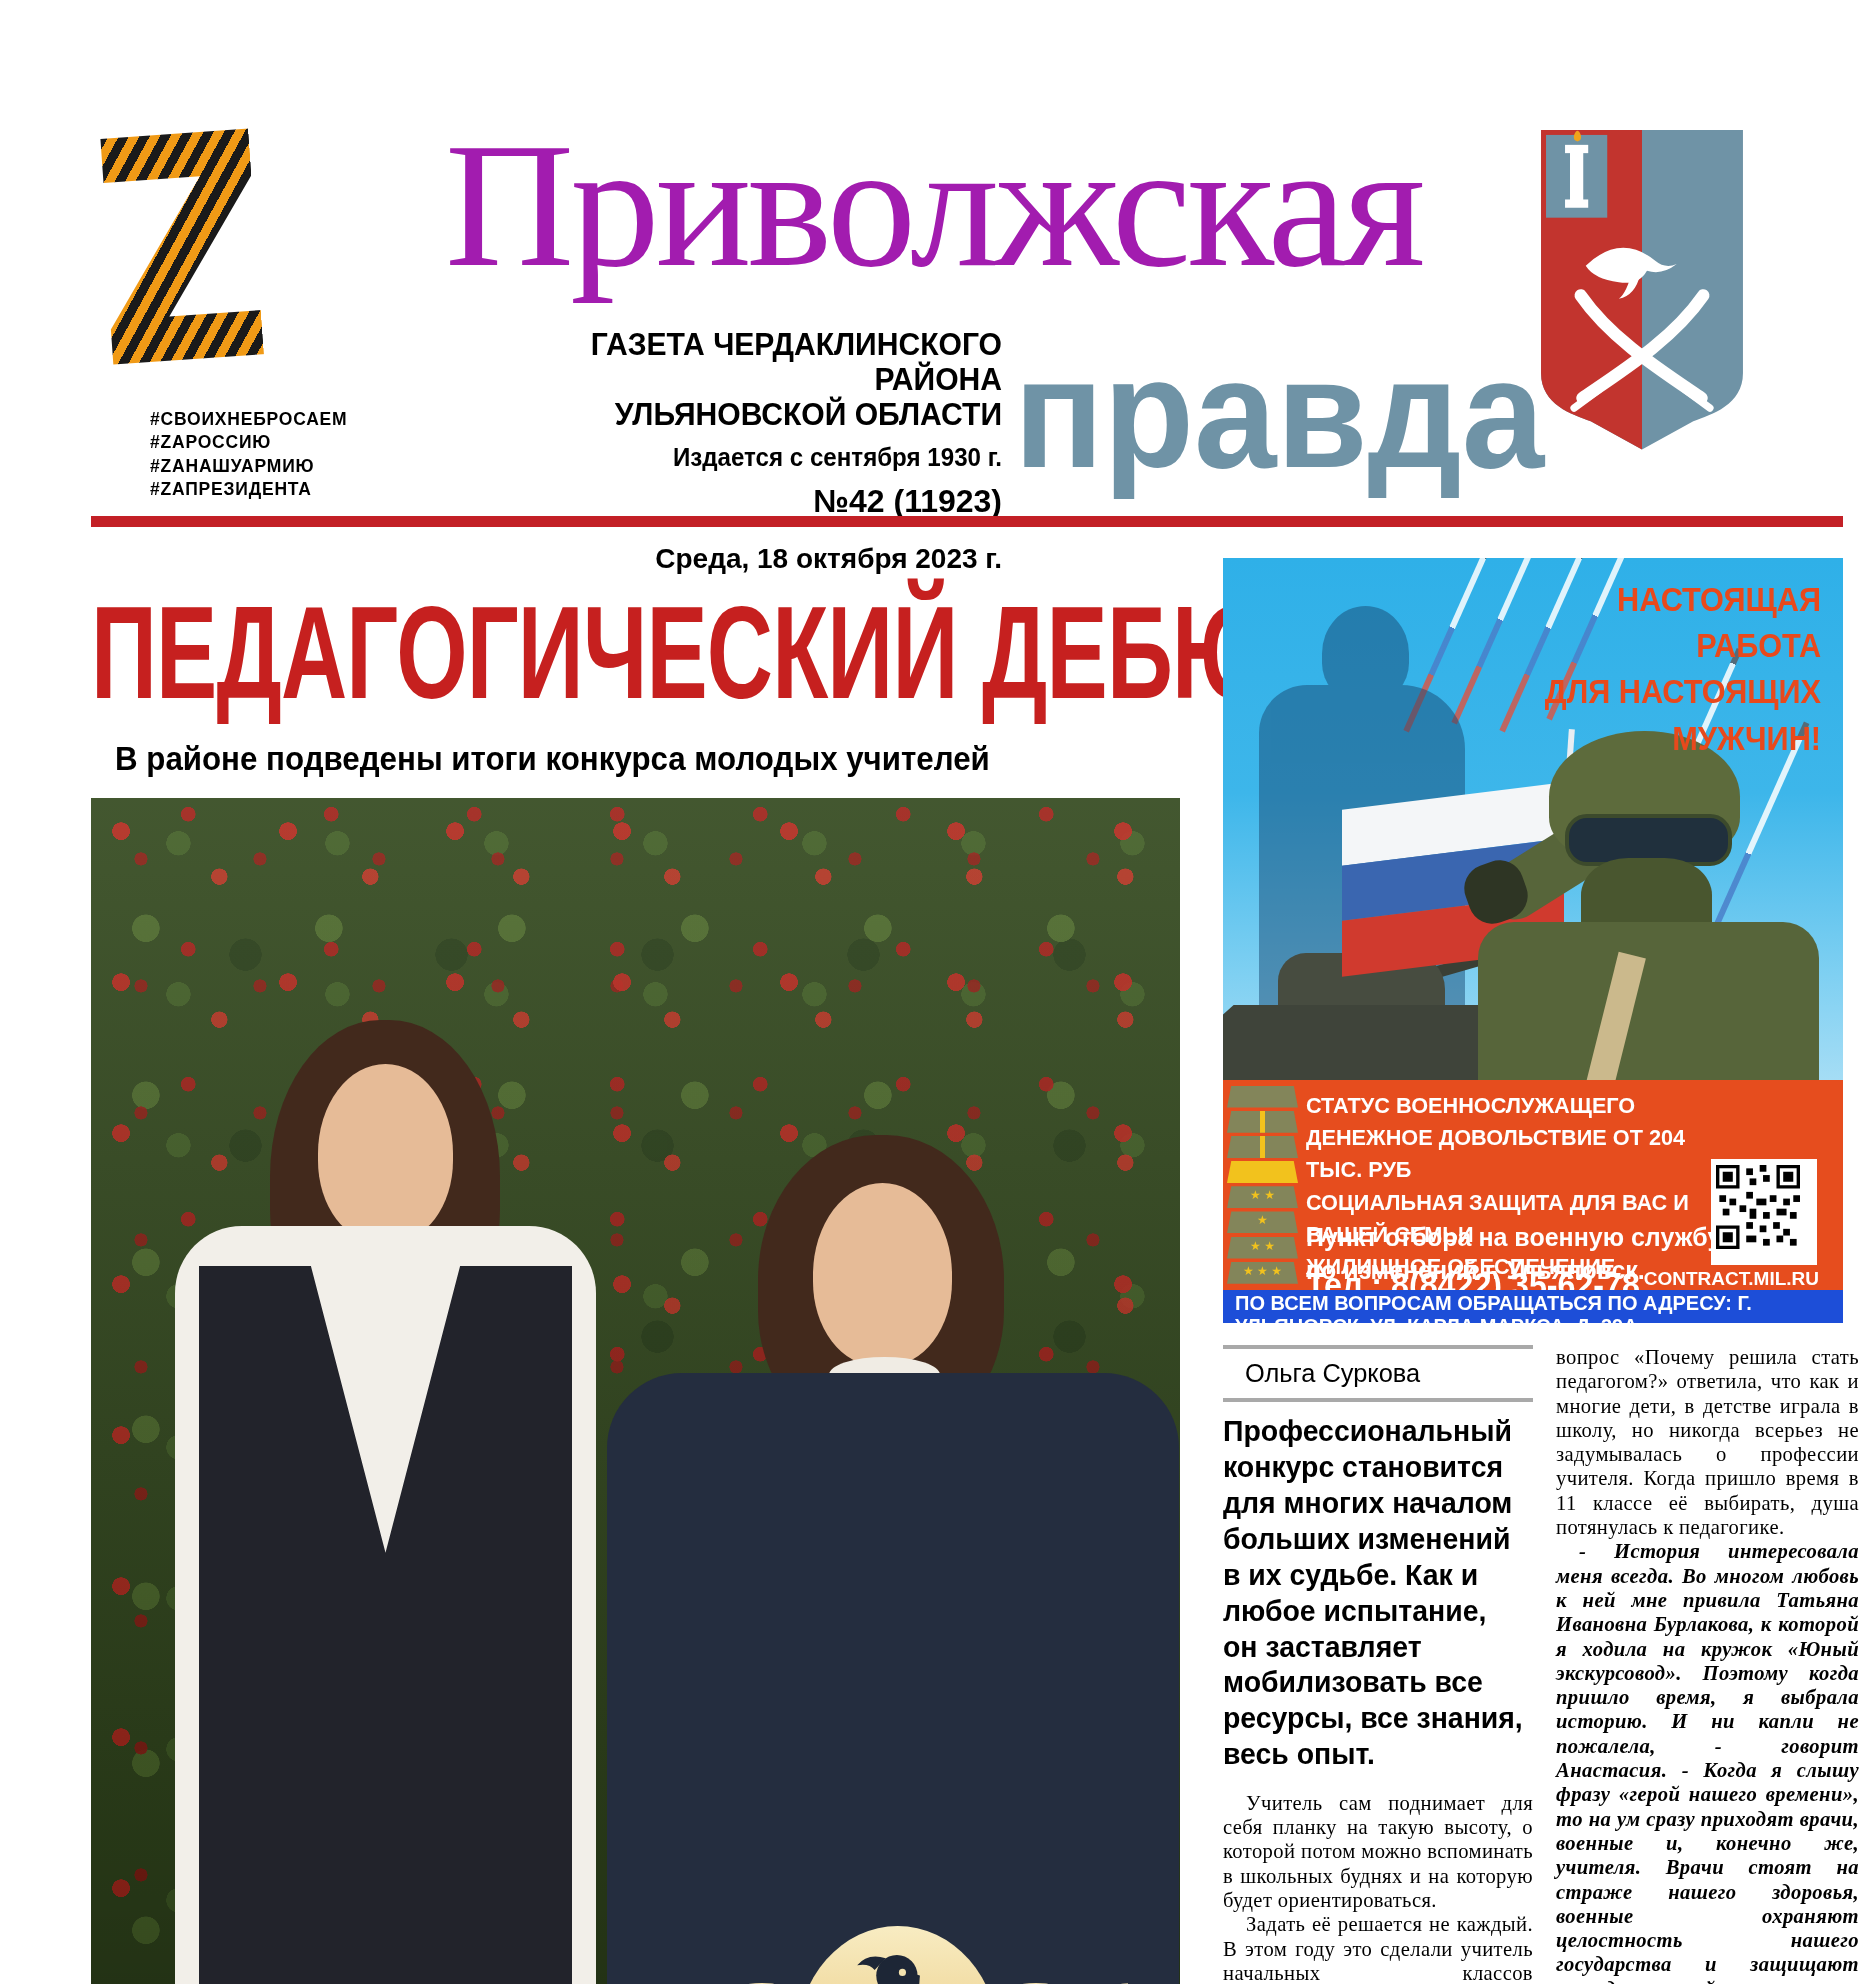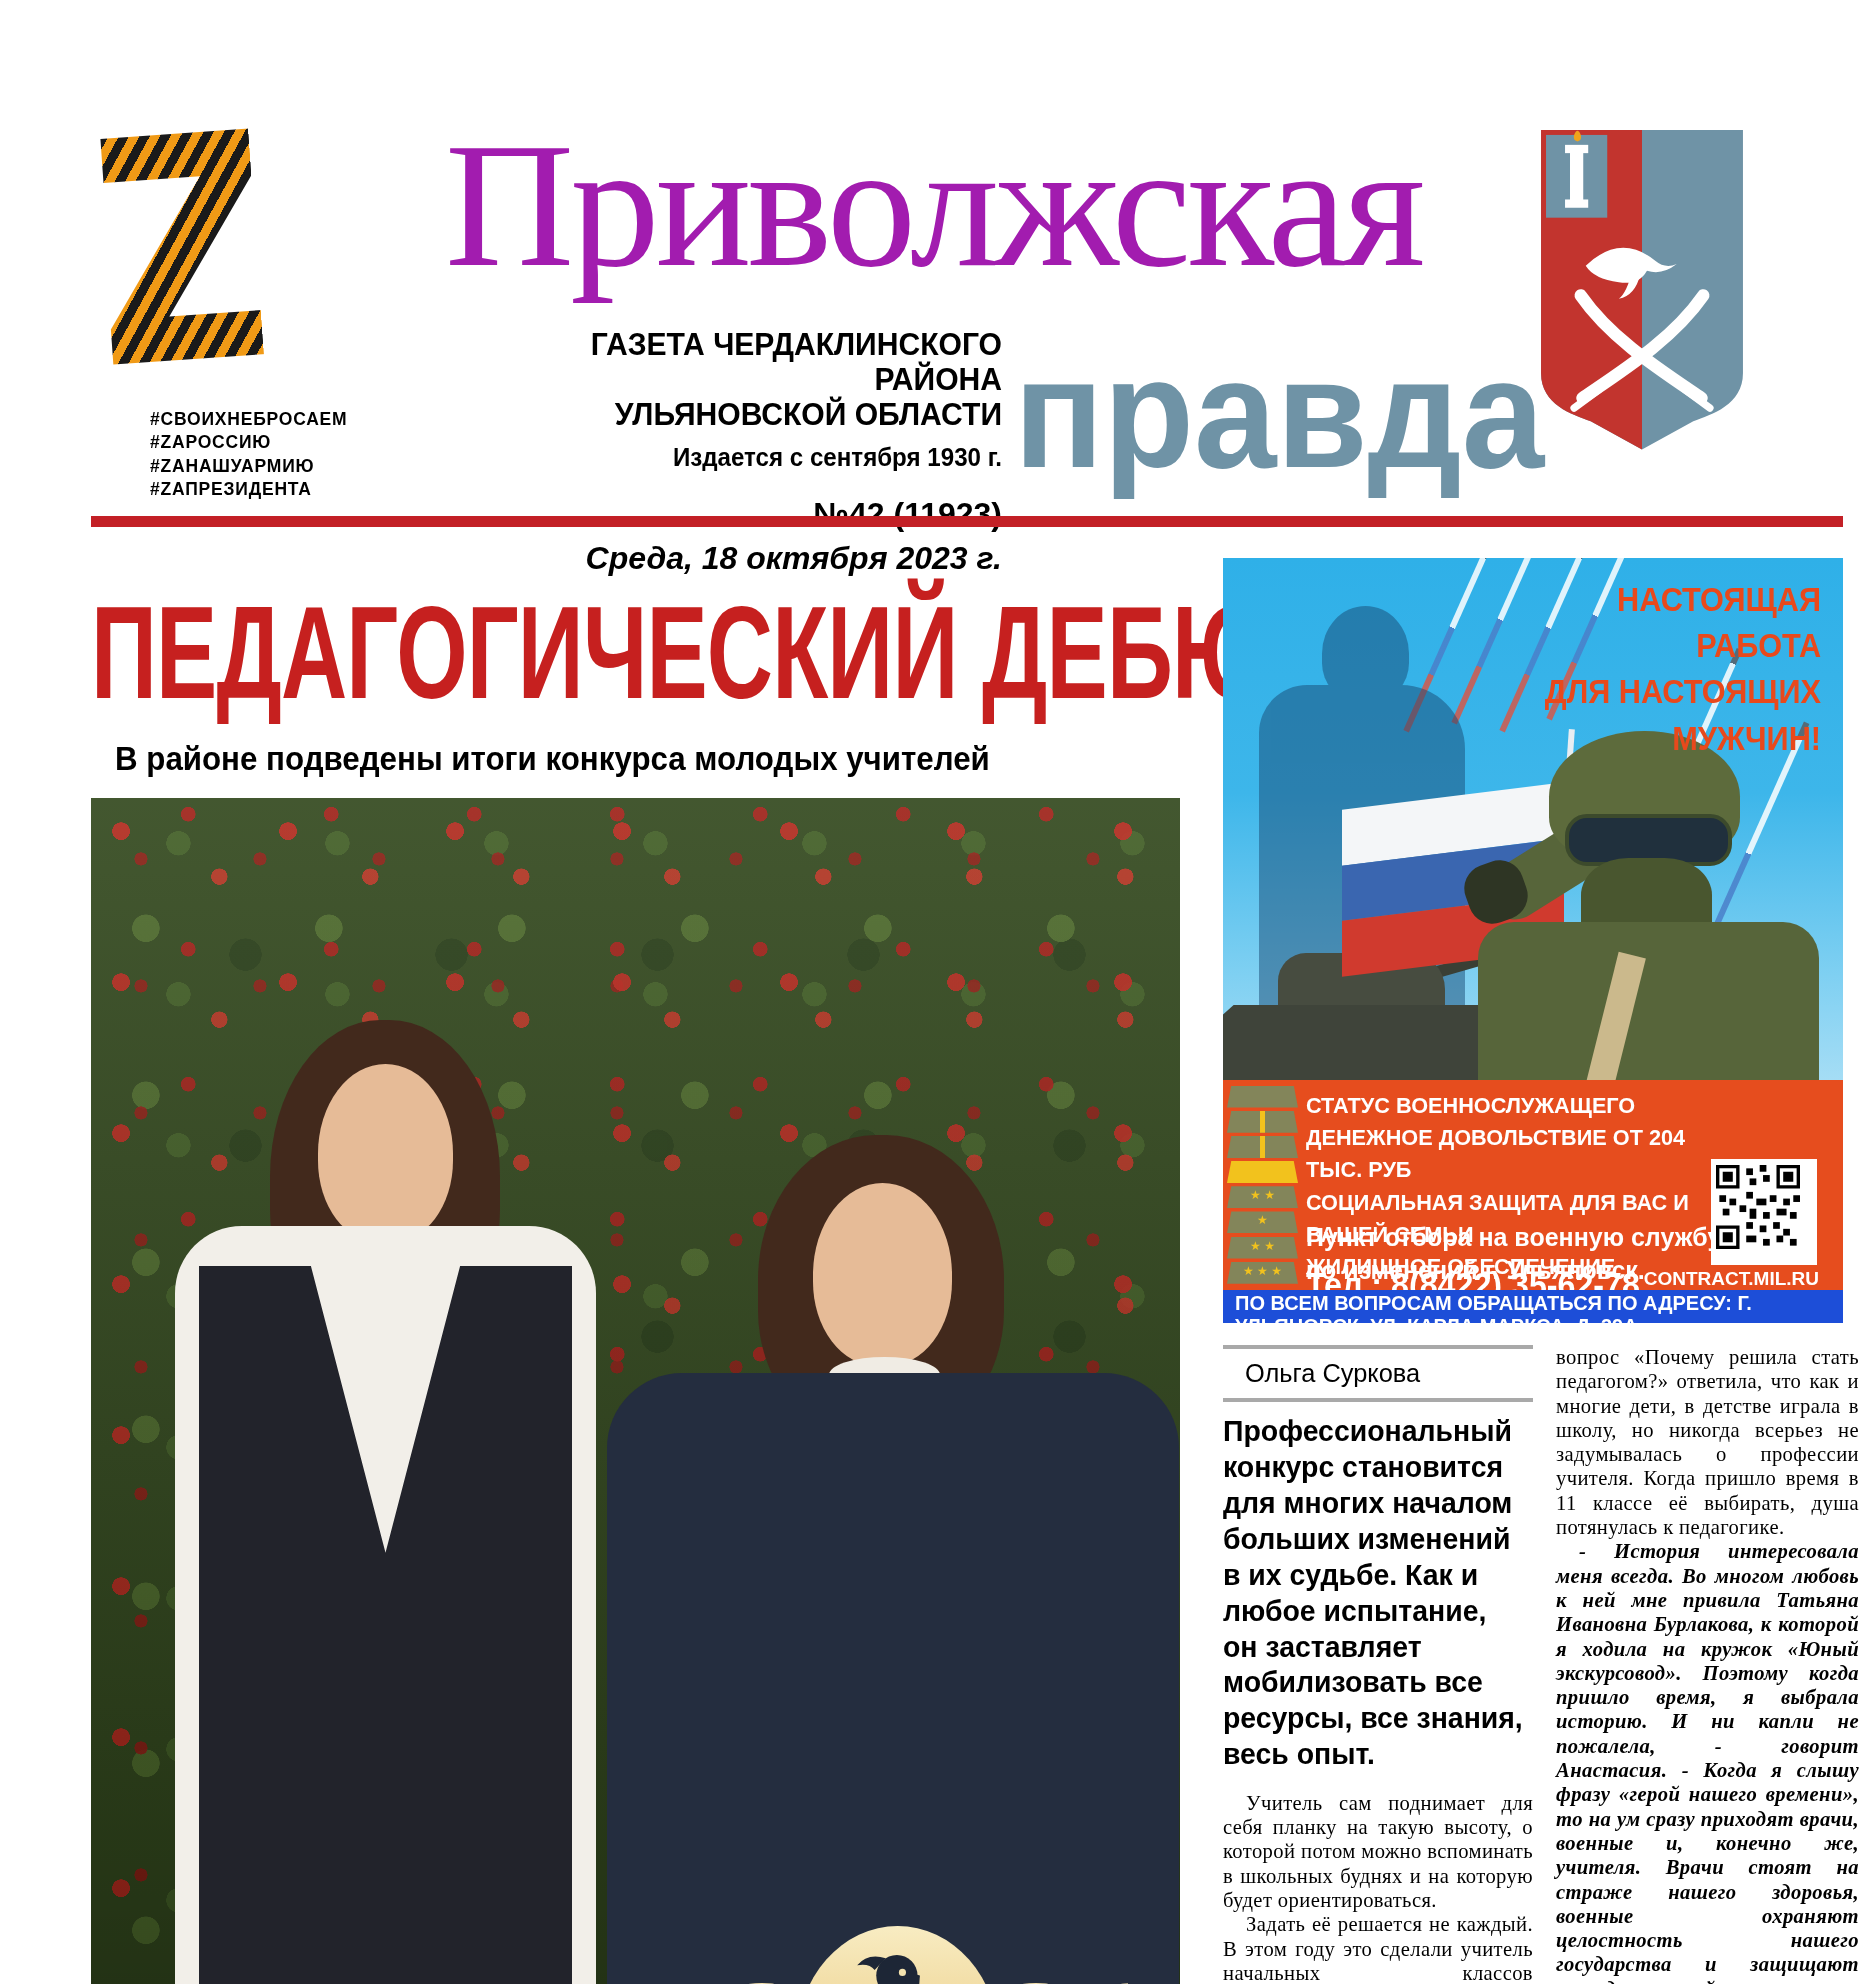--- a/index.html
+++ b/index.html
@@ -14,22 +14,22 @@
     background:repeating-linear-gradient(128deg,#1a1a1a 0 10.3px,#f09a16 10.3px 20.6px);
     -webkit-background-clip:text;background-clip:text;color:transparent;}
   #hashtags{left:150px;top:408px;font-size:17.5px;font-weight:bold;line-height:1.34;letter-spacing:0.8px;}
   #mast-red{left:445px;top:115px;font-family:"Liberation Serif",serif;font-size:179px;
     line-height:1;color:#a21caf;letter-spacing:-4px;white-space:nowrap;}
   #mast-blue{left:1014px;top:335px;font-size:156px;font-weight:bold;line-height:1;
     color:#6f93a6;transform:scaleX(.95);transform-origin:left top;white-space:nowrap;}
   #mast-info{left:449px;top:327px;width:553px;text-align:right;}
   .tagline{font-size:32px;font-weight:bold;line-height:1.1;transform:scaleX(.94);transform-origin:right top;}
   #founded{font-size:25.4px;font-weight:bold;margin-top:10.3px;transform:scaleX(.95);transform-origin:right top;}
-  #issue-no{font-size:32px;font-weight:bold;margin-top:24px;}
-  #issue-date{font-size:32px;font-weight:bold;margin-top:7px;font-style:italic;}
+  #issue-no{font-size:32px;font-weight:bold;margin-top:11px;}
+  #issue-date{font-size:28px;font-weight:bold;margin-top:23px;}
   #badge{left:441px;top:385px;width:151px;height:135px;}
   #badge .blob{position:absolute;inset:0;background:#d6201f;transform:rotate(-7deg);
     border-radius:46% 54% 58% 42% / 52% 44% 56% 48%;}
   #badge .inner{position:absolute;inset:12px 14.3px;background:#f2a71b;border-radius:50%;}
   #badge .btxt{position:absolute;inset:18px 0 0 0;text-align:center;color:#c0181c;
     font-family:"Liberation Serif",serif;font-weight:bold;font-size:18px;line-height:1.28;}
   #badge .byear{font-size:20.6px;margin-top:2.4px;}
   #arms{left:1534px;top:125px;width:216px;height:331px;}
   #red-rule{left:91px;top:516px;width:1752px;height:11px;background:#c32026;}
 

